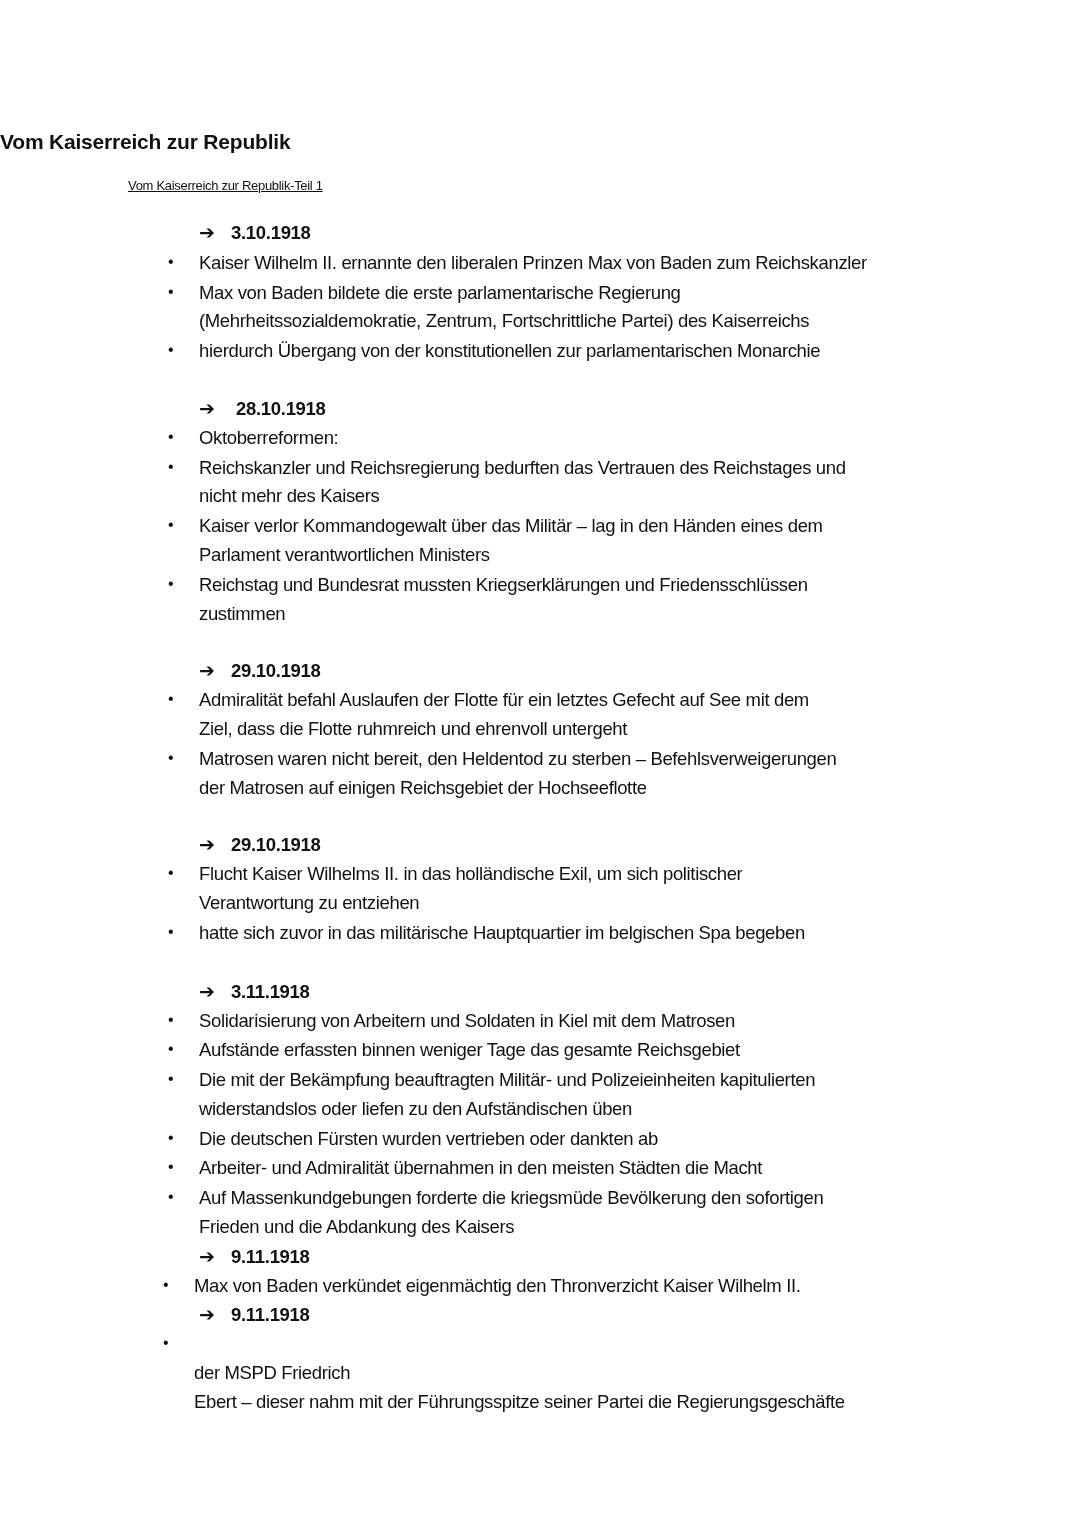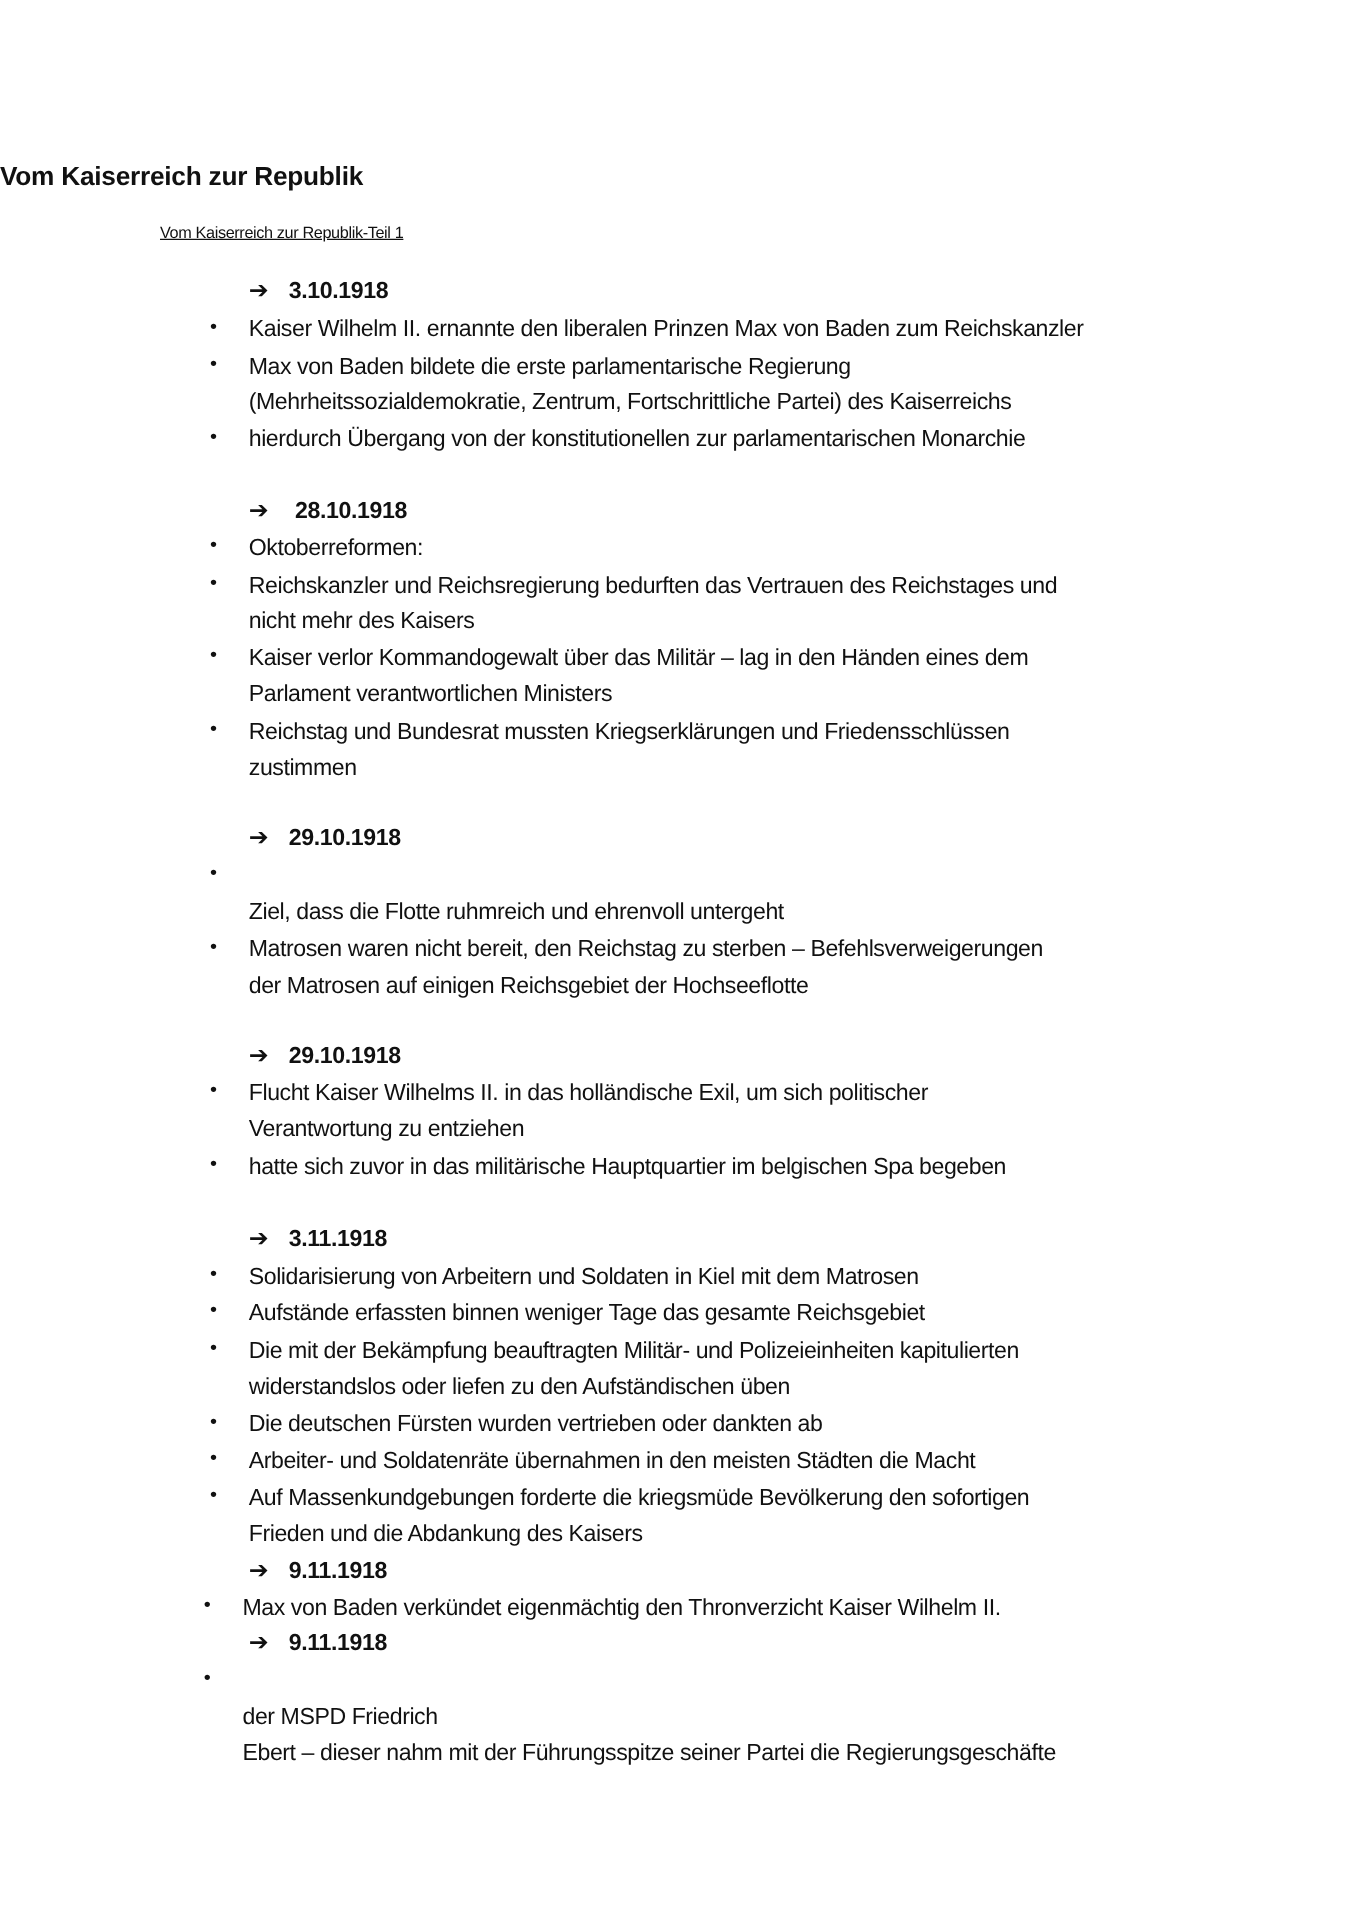--- a/index.html
+++ b/index.html
@@ -52,44 +52,45 @@
   <div class="line" style="left:199px;top:485px;">nicht mehr des Kaisers</div>
   <span class="bullet" style="left:168px;top:516px;">•</span>
   <div class="line" style="left:199px;top:515px;">Kaiser verlor Kommandogewalt über das Militär – lag in den Händen eines dem</div>
   <div class="line" style="left:199px;top:544px;">Parlament verantwortlichen Ministers</div>
   <span class="bullet" style="left:168px;top:575px;">•</span>
   <div class="line" style="left:199px;top:574px;">Reichstag und Bundesrat mussten Kriegserklärungen und Friedensschlüssen</div>
   <div class="line" style="left:199px;top:603px;">zustimmen</div>
 
   <div class="date" style="top:659px;"><span class="arrow">➔</span><span>29.10.1918</span></div>
   <span class="bullet" style="left:168px;top:690px;">•</span>
+  <div class="line" style="left:199px;top:689px;">Admiralität befahl Auslaufen der Flotte für ein letztes Gefecht auf See mit dem</div>
   <div class="line" style="left:199px;top:718px;">Ziel, dass die Flotte ruhmreich und ehrenvoll untergeht</div>
   <span class="bullet" style="left:168px;top:749px;">•</span>
-  <div class="line" style="left:199px;top:748px;">Matrosen waren nicht bereit, den Reichstag zu sterben – Befehlsverweigerungen</div>
+  <div class="line" style="left:199px;top:748px;">Matrosen waren nicht bereit, den Heldentod zu sterben – Befehlsverweigerungen</div>
   <div class="line" style="left:199px;top:777px;">der Matrosen auf einigen Reichsgebiet der Hochseeflotte</div>
 
   <div class="date" style="top:833px;"><span class="arrow">➔</span><span>29.10.1918</span></div>
   <span class="bullet" style="left:168px;top:864px;">•</span>
   <div class="line" style="left:199px;top:863px;">Flucht Kaiser Wilhelms II. in das holländische Exil, um sich politischer</div>
   <div class="line" style="left:199px;top:892px;">Verantwortung zu entziehen</div>
   <span class="bullet" style="left:168px;top:923px;">•</span>
   <div class="line" style="left:199px;top:922px;">hatte sich zuvor in das militärische Hauptquartier im belgischen Spa begeben</div>
 
   <div class="date" style="top:980px;"><span class="arrow">➔</span><span>3.11.1918</span></div>
   <span class="bullet" style="left:168px;top:1011px;">•</span>
   <div class="line" style="left:199px;top:1010px;">Solidarisierung von Arbeitern und Soldaten in Kiel mit dem Matrosen</div>
   <span class="bullet" style="left:168px;top:1040px;">•</span>
   <div class="line" style="left:199px;top:1039px;">Aufstände erfassten binnen weniger Tage das gesamte Reichsgebiet</div>
   <span class="bullet" style="left:168px;top:1070px;">•</span>
   <div class="line" style="left:199px;top:1069px;">Die mit der Bekämpfung beauftragten Militär- und Polizeieinheiten kapitulierten</div>
   <div class="line" style="left:199px;top:1098px;">widerstandslos oder liefen zu den Aufständischen üben</div>
   <span class="bullet" style="left:168px;top:1129px;">•</span>
   <div class="line" style="left:199px;top:1128px;">Die deutschen Fürsten wurden vertrieben oder dankten ab</div>
   <span class="bullet" style="left:168px;top:1158px;">•</span>
-  <div class="line" style="left:199px;top:1157px;">Arbeiter- und Soldatenräte übernahmen in den meisten Städten die Macht</div>
+  <div class="line" style="left:199px;top:1157px;">Arbeiter- und Admiralität übernahmen in den meisten Städten die Macht</div>
   <span class="bullet" style="left:168px;top:1188px;">•</span>
   <div class="line" style="left:199px;top:1216px;">Frieden und die Abdankung des Kaisers</div>
   <div class="line" style="left:199px;top:1187px;">Auf Massenkundgebungen forderte die kriegsmüde Bevölkerung den sofortigen</div>
 
   <div class="date" style="top:1245px;"><span class="arrow">➔</span><span>9.11.1918</span></div>
   <span class="bullet" style="left:163px;top:1276px;">•</span>
   <div class="line" style="left:194px;top:1275px;">Max von Baden verkündet eigenmächtig den Thronverzicht Kaiser Wilhelm II.</div>
 
   <div class="date" style="top:1303px;"><span class="arrow">➔</span><span>9.11.1918</span></div>
   <span class="bullet" style="left:163px;top:1334px;">•</span>

